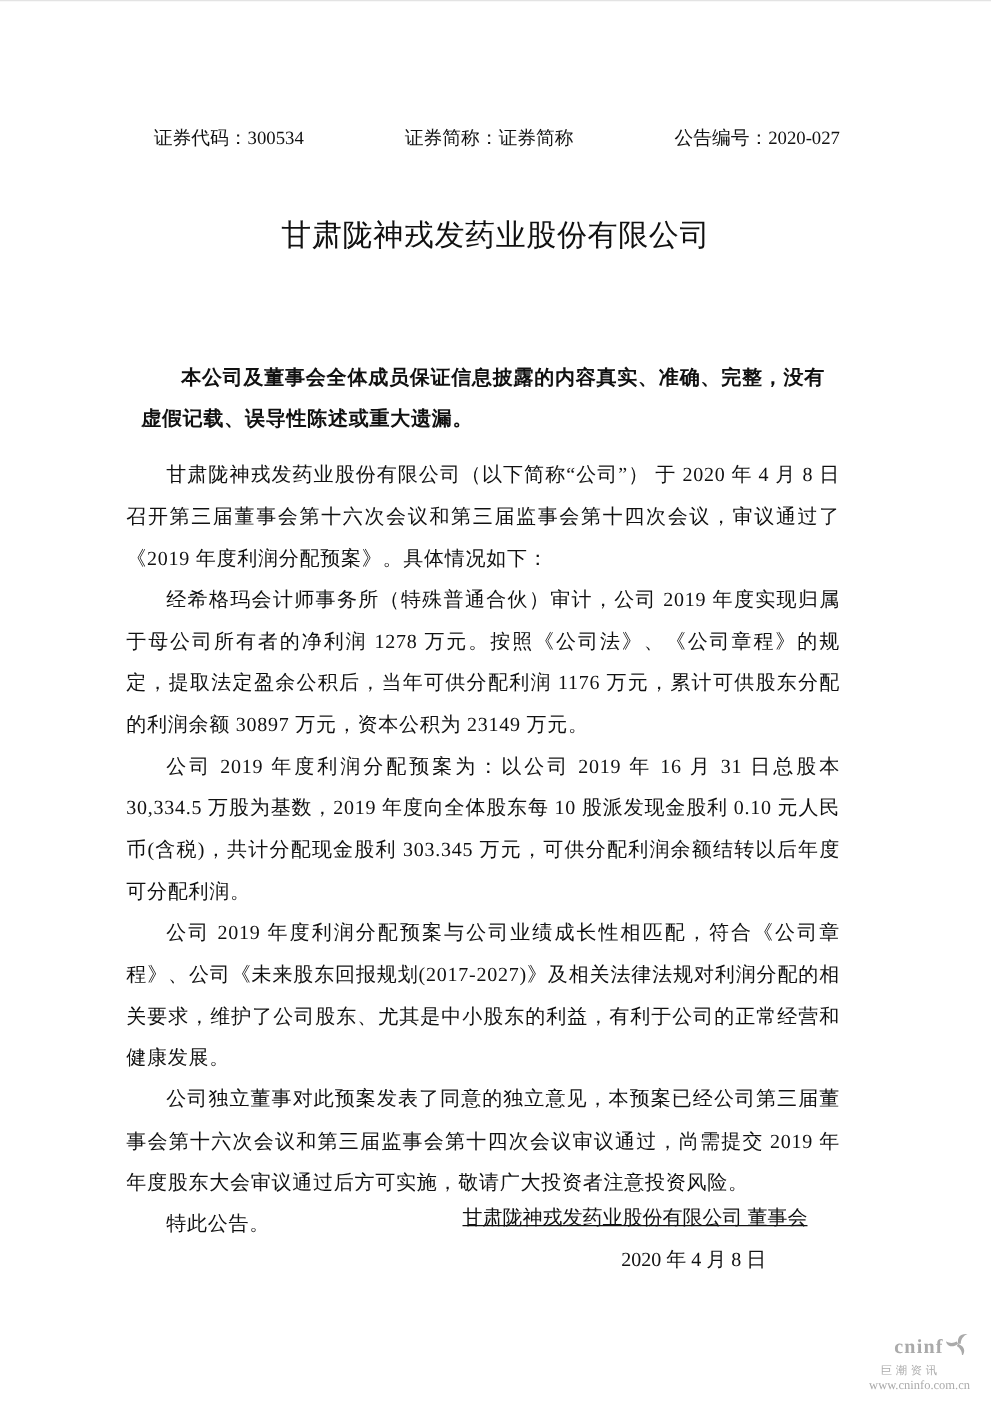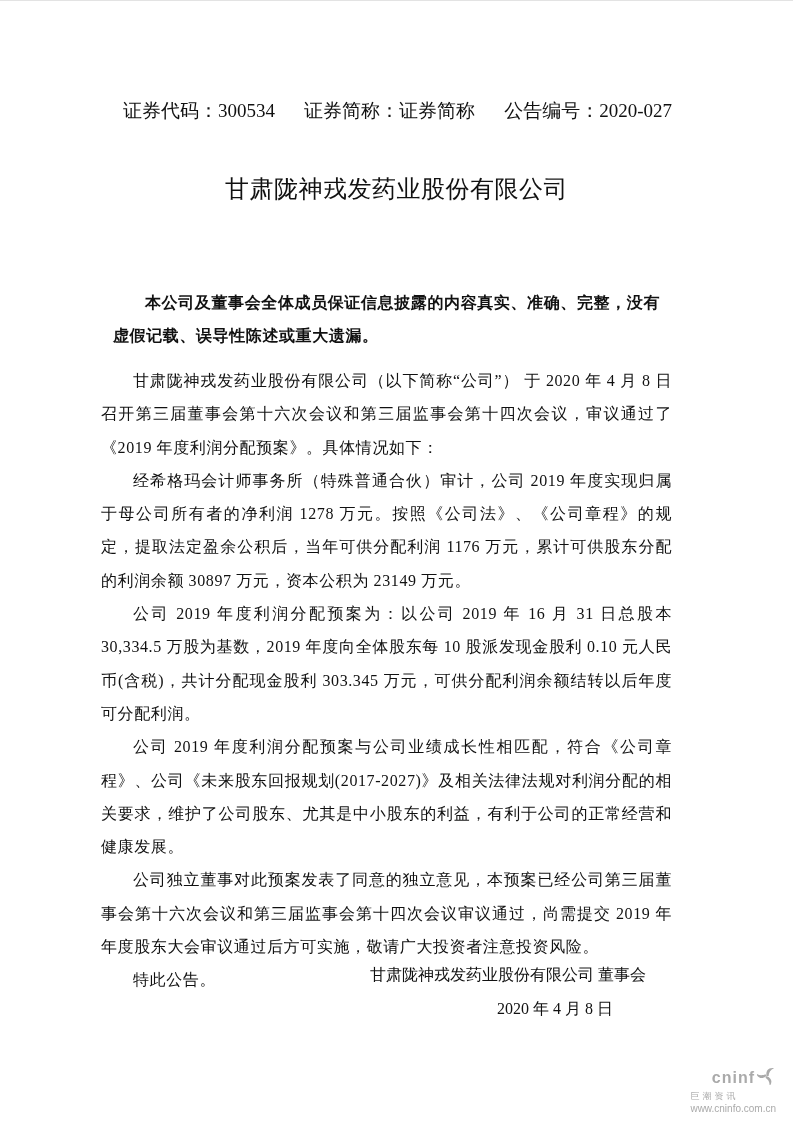--- a/index.html
+++ b/index.html
@@ -19,21 +19,21 @@
     box-sizing: border-box;
   }
   
   .header-row {
     position: absolute;
     top: 100px;
     left: 123px;
     right: 121px;
     display: flex;
     justify-content: space-between;
-    font-size: 19px;
+    font-size: 15px;
     line-height: 20px;
     white-space: nowrap;
   }
   
   .title-block {
     position: absolute;
     top: 168px;
     left: 0;
     right: 0;
     text-align: center;
@@ -74,30 +74,30 @@
   
   .signature-block {
     position: absolute;
     top: 957px;
     left: 101px;
     right: 121px;
     font-size: 16px;
     line-height: 34px;
     text-align: right;
   }
-  .signature-company { padding-right: 26px; }
+  .signature-company { padding-right: 26px; text-decoration: underline; }
   .signature-date { padding-right: 59px; }
   
   .watermark {
     position: absolute;
     right: 17px;
     bottom: 7px;
-    text-align: left;
+    text-align: center;
     color: #aaaaaa;
-    font-family: Liberation Sans, sans-serif;
+    font-family: Liberation Serif, serif;
     user-select: none;
   }
   .wm-logo-row {
     display: flex;
     align-items: center;
     justify-content: flex-end;
     gap: 2px;
   }
   .wm-logo-text {
     font-size: 16px;

